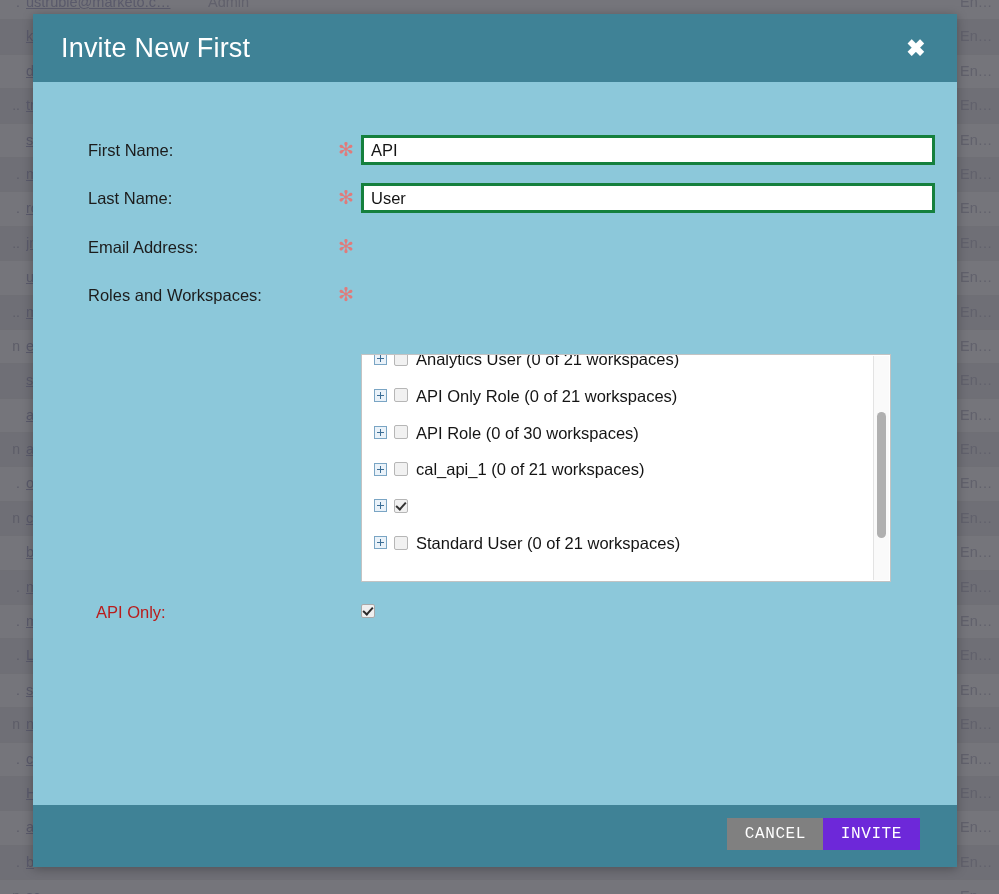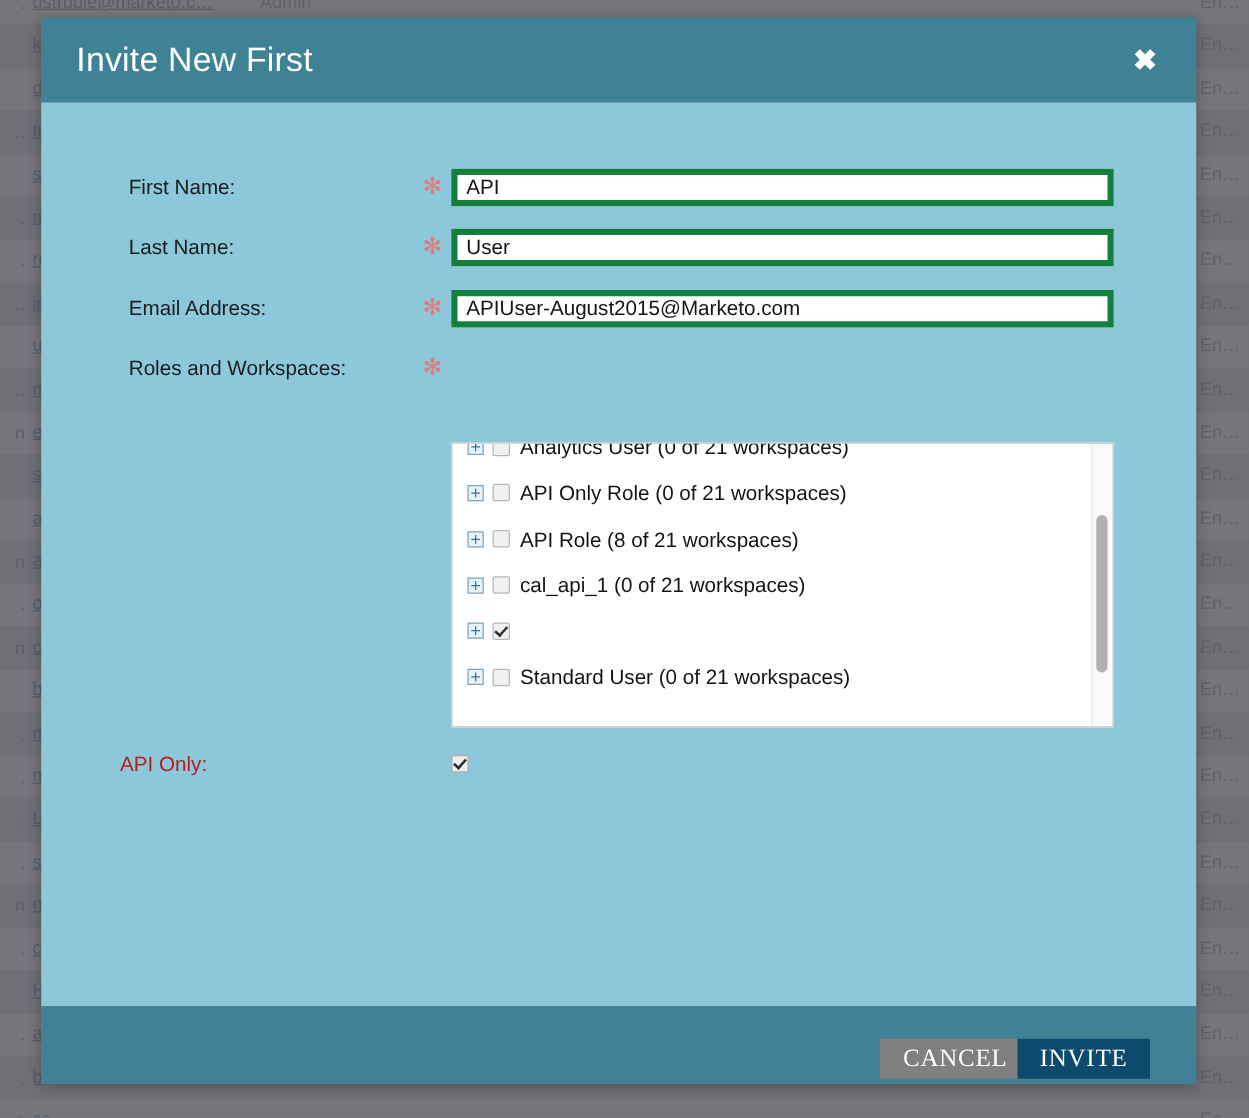--- a/index.html
+++ b/index.html
@@ -127,21 +127,21 @@
   }
 
   .field-row {
     position: absolute;
     left: 0;
     width: 100%;
     height: 30px;
   }
   .field-label {
     position: absolute;
-    left: 70px;
+    left: 55px;
     top: 0;
     height: 30px;
     line-height: 30px;
     font-size: 16.5px;
     color: #1c1c1c;
     white-space: nowrap;
     text-align: center;
   }
   .req-star {
     position: absolute;
@@ -152,25 +152,25 @@
     width: 16px;
     text-align: center;
     font-size: 19px;
     color: #e07b7b;
     user-select: none;
   }
   .text-input {
     position: absolute;
     left: 328px;
     top: 0;
-    width: 530px;
+    width: 574px;
     height: 30px;
     box-sizing: border-box;
     background: #ffffff;
-    border: 5px solid #15803d;
+    border: 3px solid #15803d;
     padding: 0 7px;
     font-family: "Liberation Sans", sans-serif;
     font-size: 16.5px;
     color: #141414;
     outline: none;
   }
 
   
   .roles-box {
     position: absolute;
@@ -300,35 +300,35 @@
     transform: rotate(42deg);
   }
 
   .modal-footer {
     position: relative;
     height: 62px;
     background: #3f8296;
   }
   .btn {
     position: absolute;
-    top: 26px;
+    top: 13px;
     height: 32px;
     line-height: 32px;
     padding: 0 18px;
-    font-size: 20px;
+    font-size: 16px;
     color: #ffffff;
     letter-spacing: 0.6px;
     text-align: center;
     cursor: pointer;
     user-select: none;
     border: none;
-    font-family: Liberation Serif, serif;
+    font-family: Liberation Mono, monospace;
   }
   .btn-cancel { right: 133px; background: #808080; }
-  .btn-invite { right: 37px;  background: #0c4a6e; }
+  .btn-invite { right: 37px;  background: #6d28d9; }
 </style>
 </head>
 <body>
 
 <div id="root">
 
   <div class="bg-page">
     <div class="bg-table" id="bg-table">
         <div class="bg-row">
           <div class="bg-c0">.</div>
@@ -512,33 +512,32 @@
 
       <div class="field-row" style="top:101px;">
         <div class="field-label">Last Name:</div>
         <div class="req-star">✻</div>
         <input class="text-input" type="text" value="User" style="">
       </div>
 
       <div class="field-row" style="top:150px;padding-left:48px;">
         <div class="field-label">Email Address:</div>
         <div class="req-star">✻</div>
-        <input class="text-input" type="text" value="APIUser-August2015@Marketo.com" style="">
       </div>
 
       <div class="field-row" style="top:198px;">
         <div class="field-label">Roles and Workspaces:</div>
         <div class="req-star">✻</div>
       </div>
 
       <div class="roles-box">
         <div class="roles-scrollinner" id="roles-list">
             <div class="role-item"><span class="expander"></span><span class="cbx"></span><span class="role-text">Analytics User (0 of 21 workspaces)</span></div>
             <div class="role-item"><span class="expander"></span><span class="cbx"></span><span class="role-text">API Only Role (0 of 21 workspaces)</span></div>
-            <div class="role-item"><span class="expander"></span><span class="cbx"></span><span class="role-text">API Role (8 of 21 workspaces)</span></div>
+            <div class="role-item"><span class="expander"></span><span class="cbx"></span><span class="role-text">API Role (0 of 30 workspaces)</span></div>
             <div class="role-item"><span class="expander"></span><span class="cbx"></span><span class="role-text">cal_api_1 (0 of 21 workspaces)</span></div>
             <div class="role-item"><span class="expander"></span><span class="cbx checked"></span></div>
             <div class="role-item"><span class="expander"></span><span class="cbx"></span><span class="role-text">Standard User (0 of 21 workspaces)</span></div>
           </div>
         <div class="roles-scrollbar">
           <div class="roles-thumb"></div>
         </div>
       </div>
 
       <div class="apionly-row">

